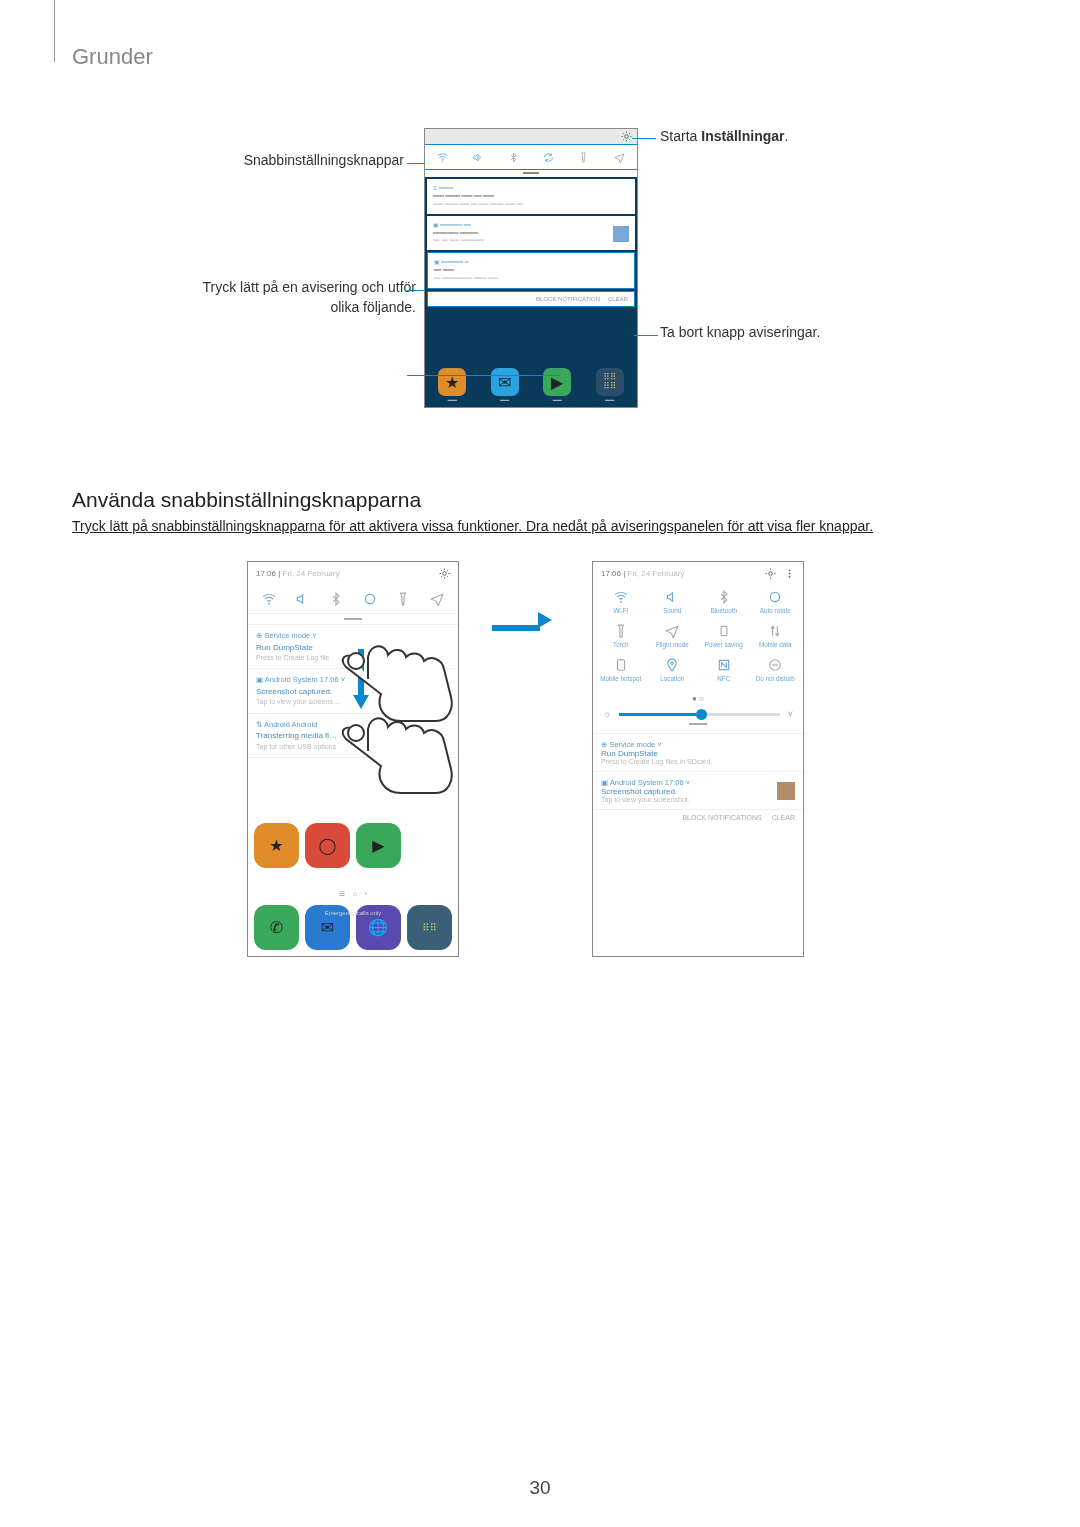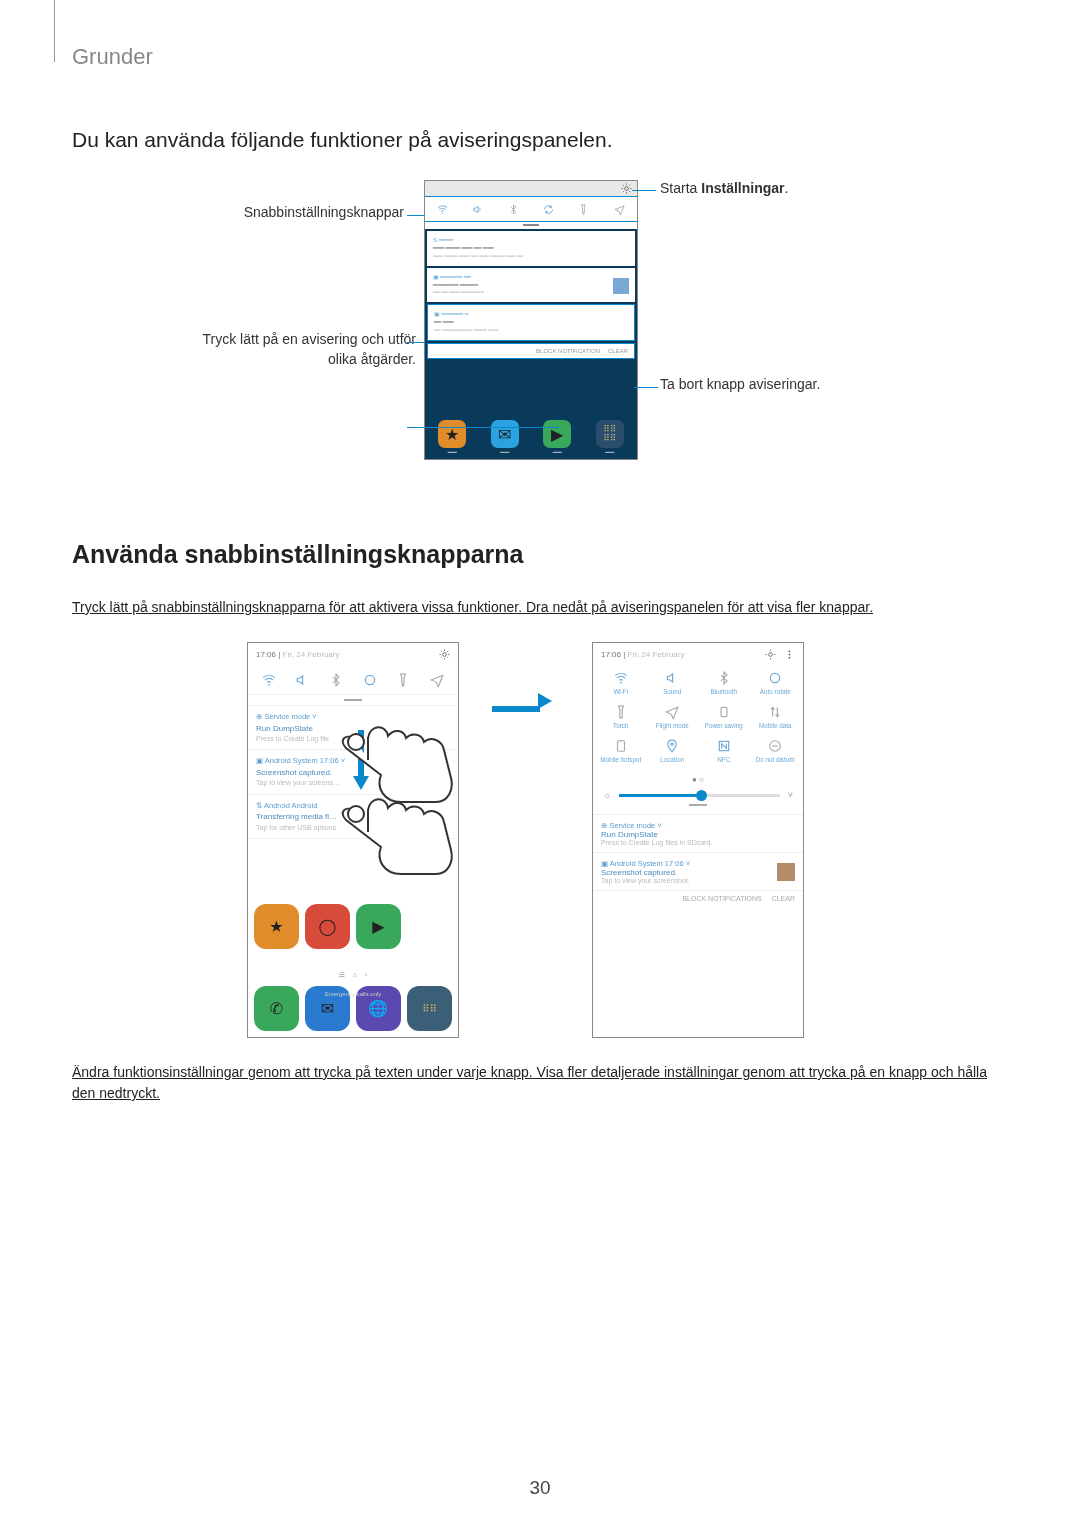--- a/index.html
+++ b/index.html
@@ -120,23 +120,23 @@
     white-space: nowrap;
   }
   .callout.right-align { text-align: right; }
   .lead-line {
     position: absolute;
     height: 1px;
     background: #0b88cc;
   }
 
   h2.section {
-    font-size: 25px;
-    font-weight: bold;
-    margin-bottom: 28px;
+    font-size: 21px;
+    font-weight: normal;
+    margin-bottom: 4px;
   }
   p.body-text {
     font-size: 14px;
     line-height: 1.5;
     margin-bottom: 16px;
     text-decoration: underline;
   }
   .bold { font-weight: bold; }
 
   .figure2-wrap {
@@ -240,21 +240,20 @@
   svg.icon { width:14px; height:14px; }
   svg.icon-s { width:11px; height:11px; }
 </style>
 </head>
 <body>
 
 <div class="page">
   <div class="side-rule"></div>
   <div class="header">Grunder</div>
 
-  <p class="intro">Du kan använda följande funktioner på aviseringspanelen.</p>
 
   <div class="figure1-wrap">
 
     <div class="phone1">
       <div class="status-bar">
         <svg class="gear-top" viewBox="0 0 24 24">
             <circle cx="12" cy="12" r="4" fill="none" stroke="#666" stroke-width="2"></circle>
             <path d="M12 1v3M12 20v3M1 12h3M20 12h3M4 4l2 2M18 18l2 2M4 20l2-2M18 6l2-2" stroke="#666" stroke-width="2"></path>
           </svg>
       </div>
@@ -325,21 +324,21 @@
     <div class="callout right-align" style="left:0; top:24px; width:332px;">Snabbinställningsknappar</div>
     <div class="lead-line" style="left:335px; top:35px; width:18px;"></div>
 
     <div class="callout" style="left:588px; top:0;">
       <span>Starta </span><span class="bold">Inställningar</span><span>.</span>
     </div>
     <div class="lead-line" style="left:560px; top:10px; width:24px;"></div>
 
     <div class="callout right-align" style="left:12px; top:150px; width:332px; line-height:1.4;">
       <div>Tryck lätt på en avisering och utför</div>
-      <div>olika åtgärder.</div>
+      <div>olika följande.</div>
     </div>
     <div class="lead-line" style="left:335px; top:162px; width:18px;"></div>
 
     <div class="callout" style="left:588px; top:196px;">Ta bort knapp aviseringar.</div>
     <div class="lead-line" style="left:562px; top:207px; width:24px;"></div>
 
     <div class="lead-line" style="left:335px; top:247px; width:152px;"></div>
   </div>
 
   <h2 class="section">Använda snabbinställningsknapparna</h2>
@@ -566,17 +565,16 @@
         <div class="b">Tap to view your screenshot.</div>
         <div class="pb-thumb" style="top:10px;"></div>
       </div>
       <div class="pb-clear">
         <span>BLOCK NOTIFICATIONS</span>
         <span>CLEAR</span>
       </div>
     </div>
   </div>
 
-  <p class="body-text">Ändra funktionsinställningar genom att trycka på texten under varje knapp. Visa fler detaljerade inställningar genom att trycka på en knapp och hålla den nedtryckt.</p>
 
 
   <div class="page-number">30</div>
 </div>
 
 </body></html>

